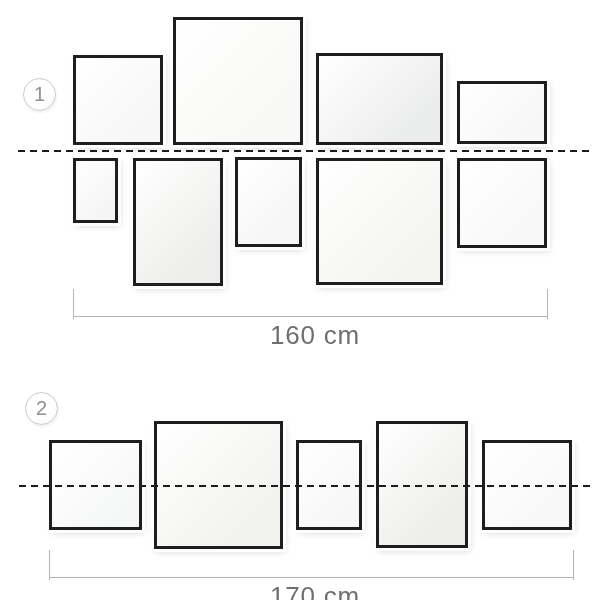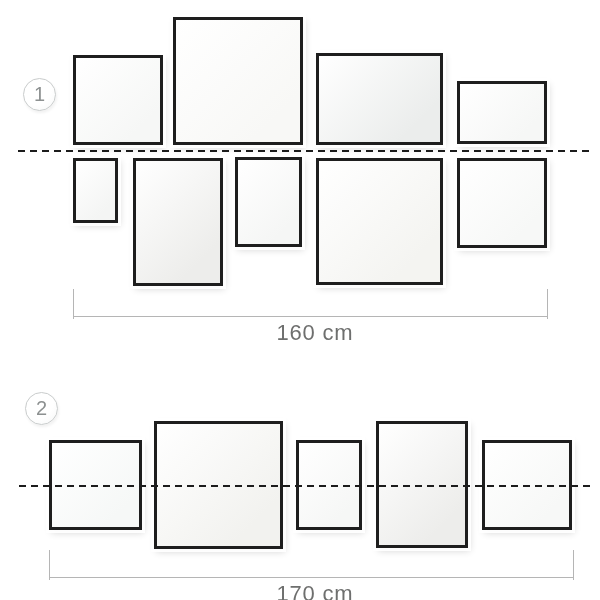--- a/index.html
+++ b/index.html
@@ -55,21 +55,21 @@
   .measure-tick {
     position: absolute;
     width: 1px;
     background: #b5b5b5;
     z-index: 5;
   }
   .measure-label {
     position: absolute;
     transform: translateX(-50%);
     color: #6e6f6e;
-    font-size: 22px;
+    font-size: 26px;
     font-weight: 300;
     letter-spacing: 0.8px;
     white-space: nowrap;
     z-index: 5;
   }
 </style>
 </head>
 <body>
 
 <div class="stage">

